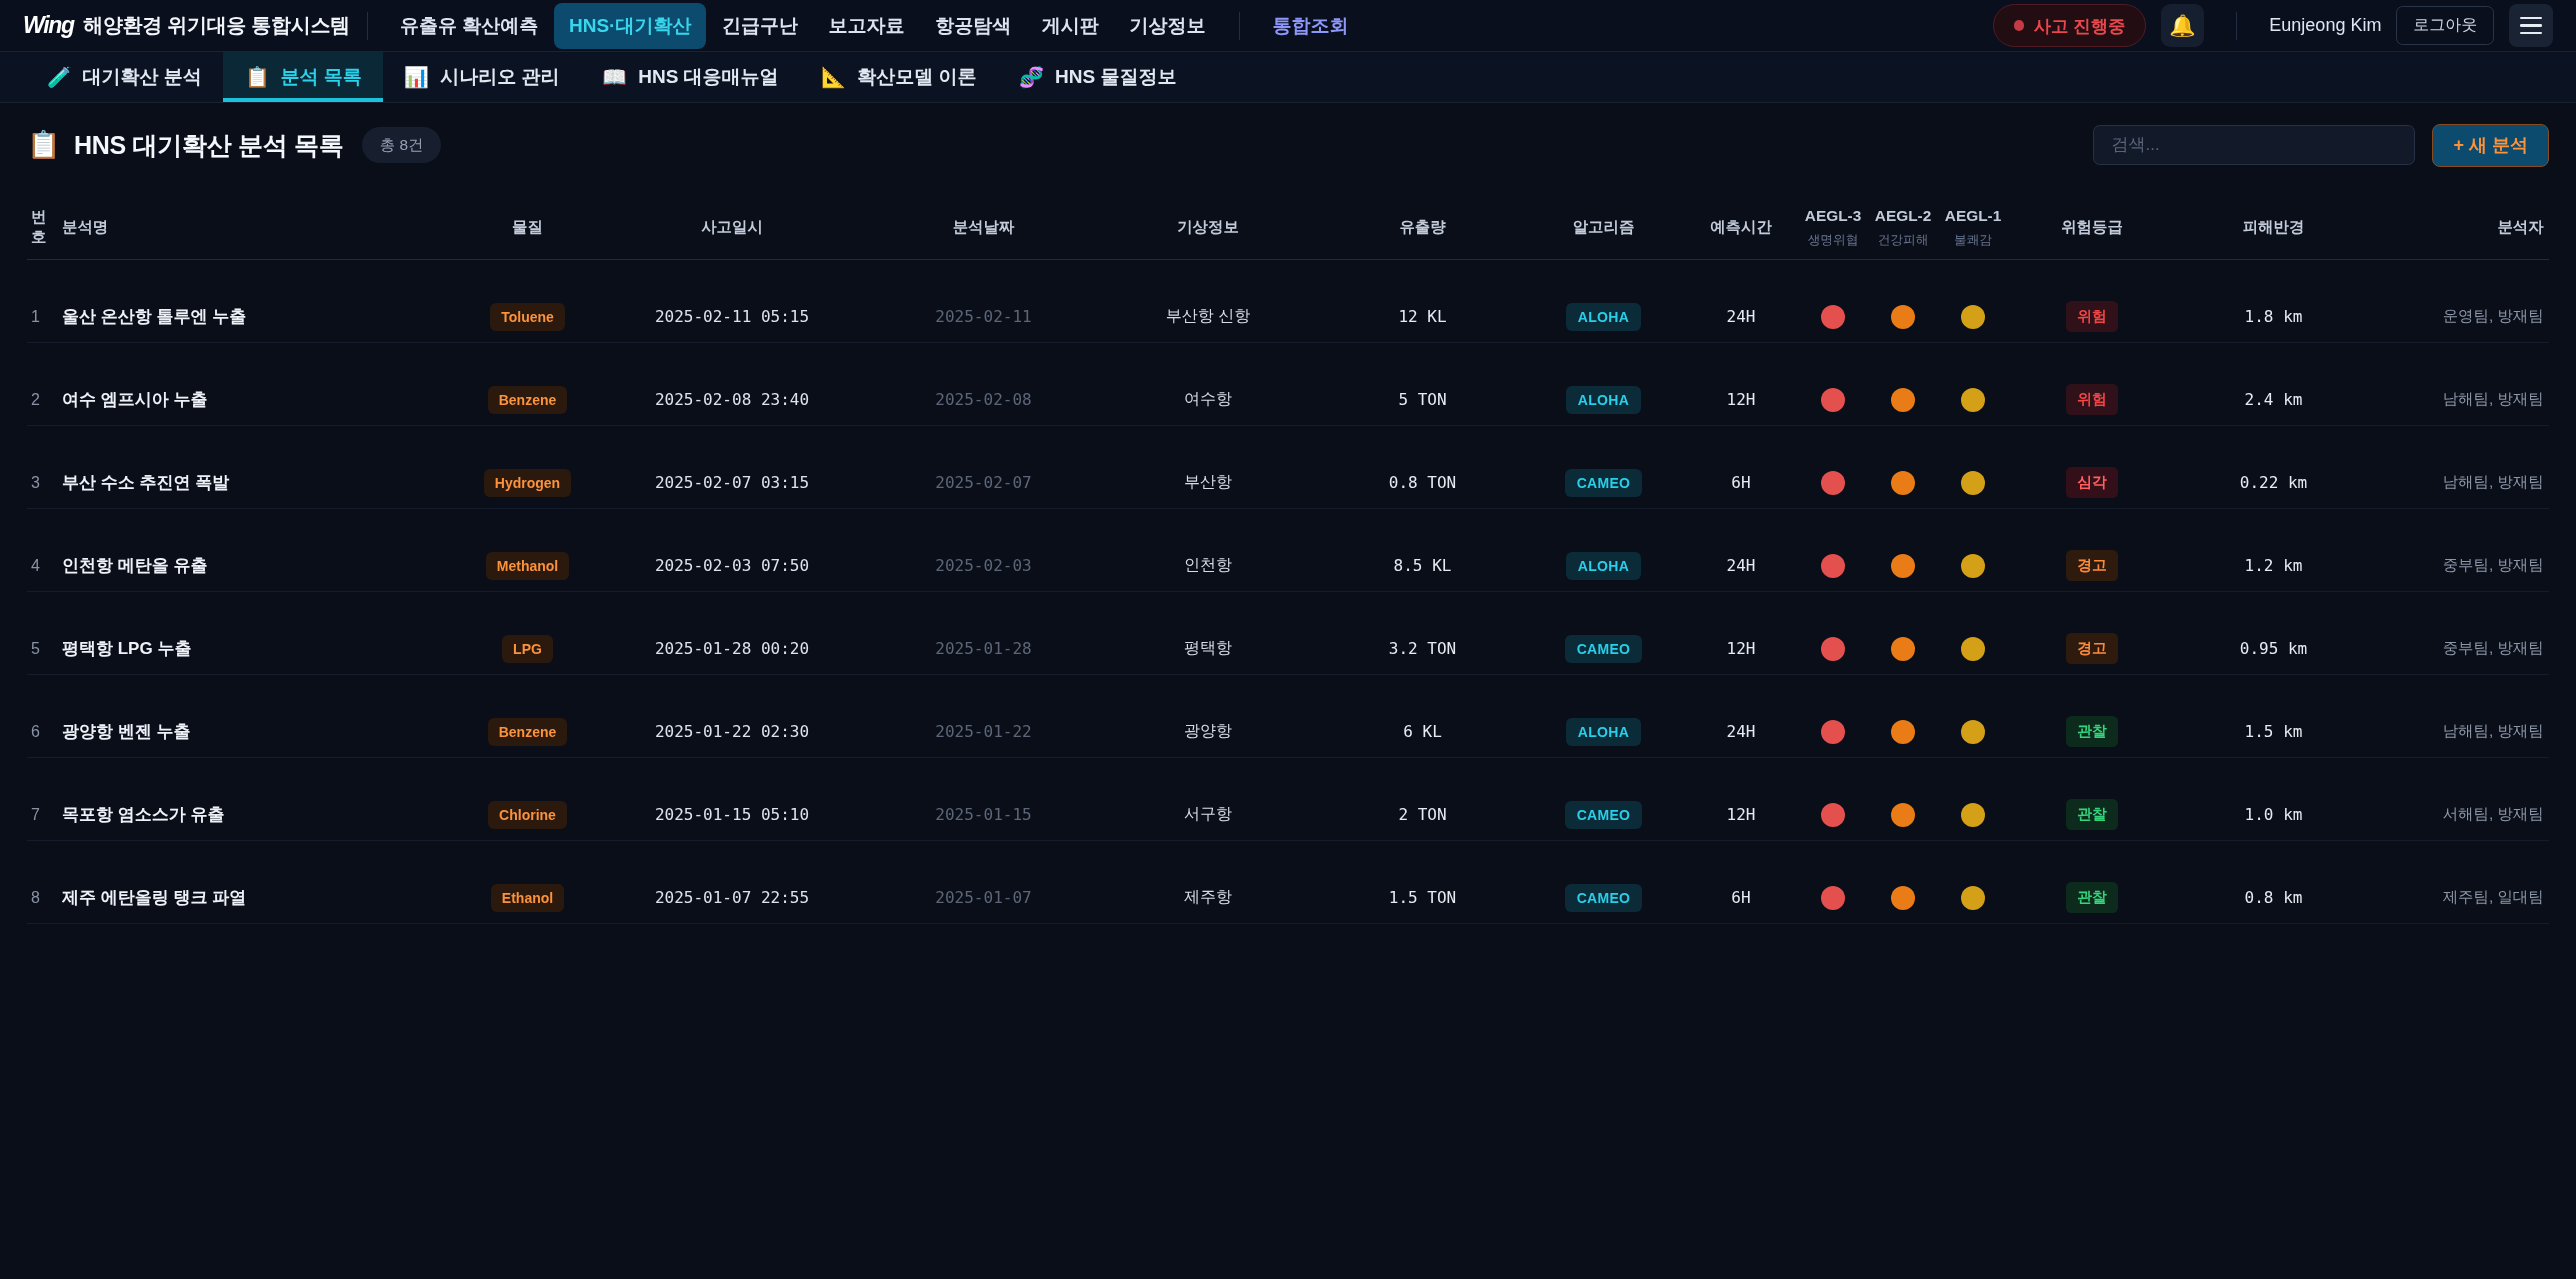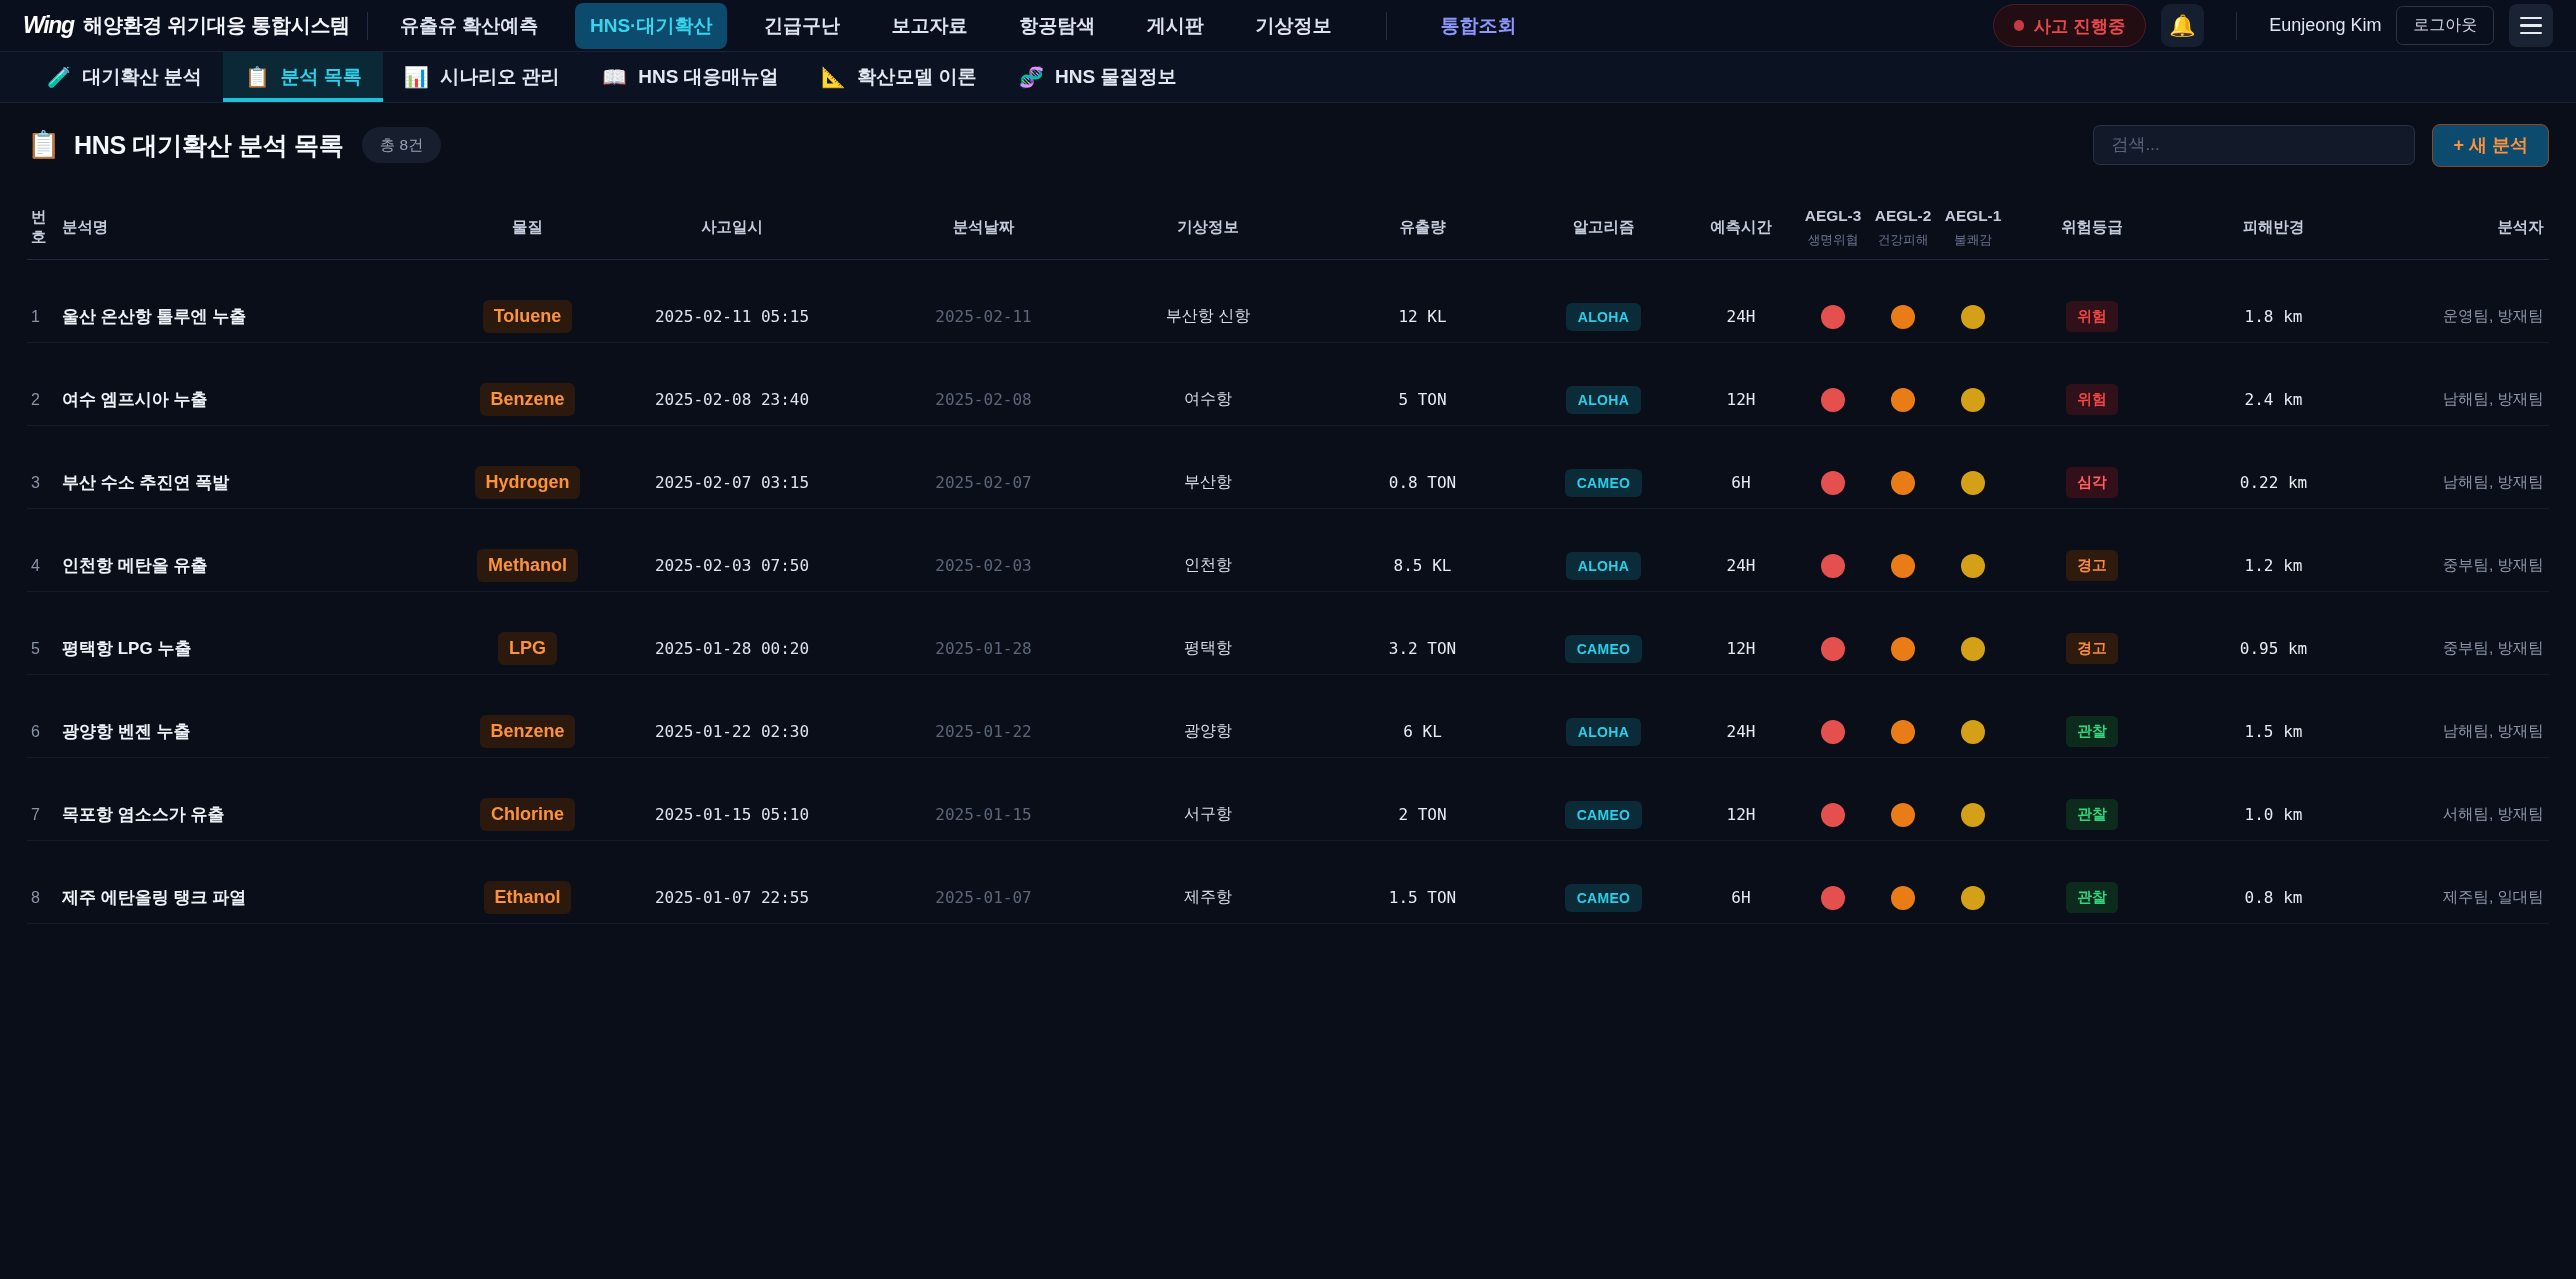--- a/index.html
+++ b/index.html
@@ -7,21 +7,21 @@
     width:2576px;height:1279px;overflow:hidden;
     background:#0a0e18;color:#e5eaf3;
     font-family:"Liberation Sans","DejaVu Sans",sans-serif;
   }
   
   .topbar{height:52px;display:flex;align-items:center;background:#0a0f1d;border-bottom:0.7px solid #1a2336;padding:0 23px;box-sizing:border-box;}
   .logo-wrap{display:flex;align-items:center;gap:9.4px;white-space:nowrap;}
   .logo-mark{font-style:italic;font-weight:bold;font-size:23px;letter-spacing:-1.3px;color:#ffffff;text-align:center;}
   .logo-title{font-size:20px;font-weight:bold;color:#f2f5fa;letter-spacing:-0.3px;}
   .v-divider{width:0.7px;height:28px;background:#232e44;margin:0 17.4px;flex:0 0 auto;}
-  .nav{display:flex;align-items:center;gap:22px;}
+  .nav{display:flex;align-items:center;gap:1px;}
   .nav-item{font-size:19px;font-weight:bold;color:#dde4ef;padding:10px 14.8px;border-radius:8px;cursor:pointer;white-space:nowrap;}
   .nav-active{color:#38d6ec;background:#0c4a6e;text-align:right;}
   .nav-accent{color:#8d96f9;}
   .topbar-right{margin-left:auto;display:flex;align-items:center;gap:14.8px;}
   .incident-badge{display:flex;align-items:center;gap:9.4px;font-size:17.4px;font-weight:bold;color:#e8474b;background:#220d13;border:0.7px solid #511b24;border-radius:670px;padding:8.7px 20px;white-space:nowrap;}
   .incident-dot{width:10.7px;height:10.7px;border-radius:50%;background:#c43b44;}
   .bell-btn{width:43px;height:43px;display:flex;align-items:center;justify-content:center;background:#161f30;border:none;border-radius:9.4px;font-size:21.5px;cursor:pointer;}
   .user-name{font-size:18px;color:#dfe6f0;white-space:nowrap;}
   .logout-btn{font-size:16px;color:#cdd6e4;border:0.7px solid #2b3548;border-radius:6.7px;padding:8px 16px;background:transparent;cursor:pointer;white-space:nowrap;font-family:inherit;}
   .menu-btn{width:44px;height:43px;background:#1a2334;border:none;border-radius:8px;display:flex;flex-direction:column;align-items:center;justify-content:center;gap:4.7px;cursor:pointer;}
@@ -46,21 +46,21 @@
   .thead{padding:6.7px 0 10.7px;border-bottom:0.7px solid #202b42;color:#c3cbda;font-size:15.4px;font-weight:bold;}
   .th{line-height:1.3;}
   .th-no{width:20px;word-break:break-all;padding-left:4px;}
   .th-right{text-align:right;padding-right:5.4px;}
   .c-center{text-align:center;}
   .th-sub{display:block;font-size:12.7px;color:#687590;font-weight:normal;margin-top:6px;}
   .row{height:50px;border-bottom:0.7px solid #141c2c;font-size:16px;cursor:pointer;}
   .mono{font-family:"DejaVu Sans Mono","Liberation Mono",monospace;}
   .cell-no{color:#8a93a6;padding-left:4px;}
   .cell-name{font-weight:bold;color:#eef2f8;font-size:17px;white-space:nowrap;overflow:hidden;}
-  .badge-substance{display:inline-block;background:#2c190d;color:#fb923c;font-size:18px;font-weight:bold;padding:6px 10.7px;border-radius:6px;}
+  .badge-substance{display:inline-block;background:#2c190d;color:#fb923c;font-size:14px;font-weight:bold;padding:6px 10.7px;border-radius:6px;}
   .cell-datetime{color:#dde3ee;}
   .cell-date{color:#5c6678;}
   .cell-loc{color:#d6dde8;}
   .badge-algo{display:inline-block;background:#0c2b39;color:#29cfe8;font-size:14px;font-weight:bold;padding:6px 12px;border-radius:6px;letter-spacing:0.3px;}
   .cell-val{color:#e6ebf2;}
   .dot{width:24px;height:24px;border-radius:50%;display:inline-block;vertical-align:middle;}
   .badge-grade{display:inline-block;font-size:14.8px;font-weight:bold;padding:6px 11.4px;border-radius:5.4px;}
   .grade-danger{color:#f04545;background:#311119;}
   .grade-severe{color:#ff5f5f;background:#331019;}
   .grade-warning{color:#fb8b3c;background:#2e1b0e;}

